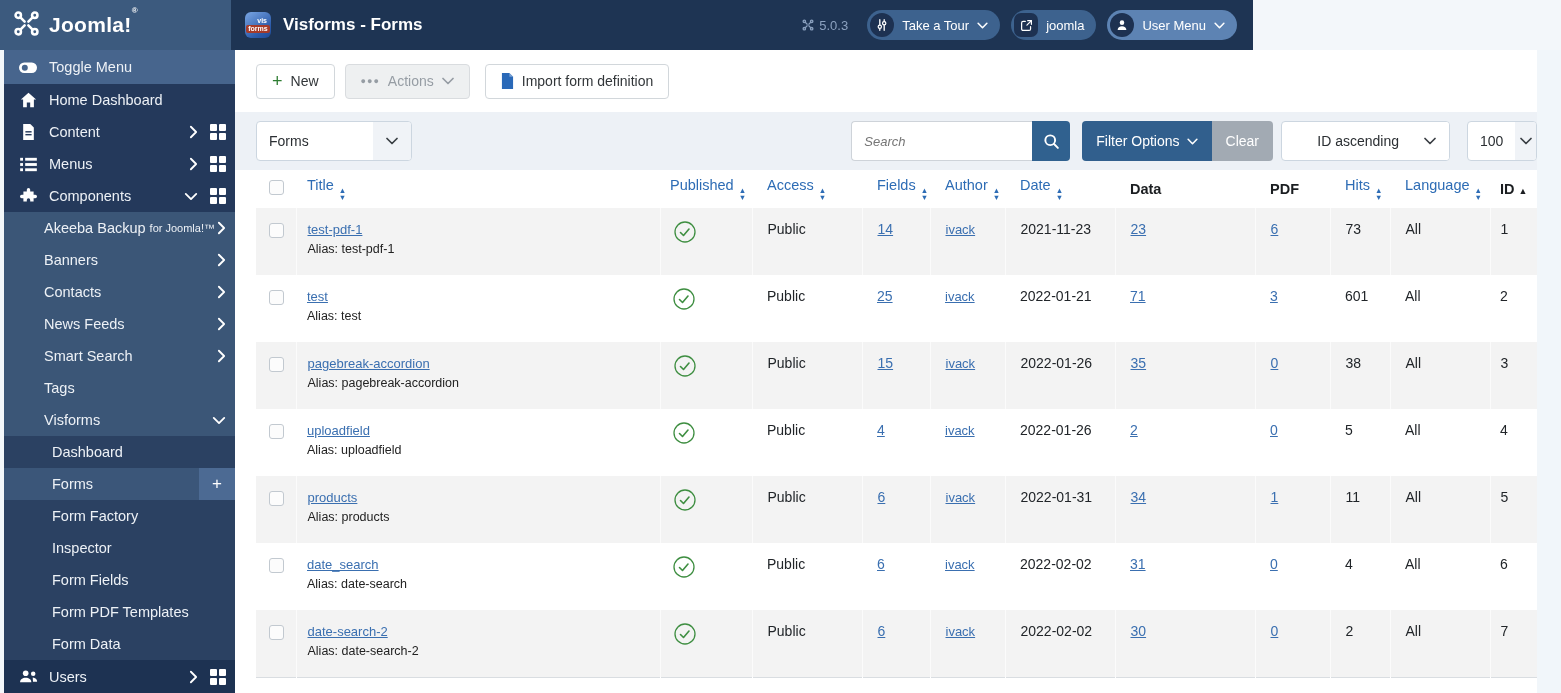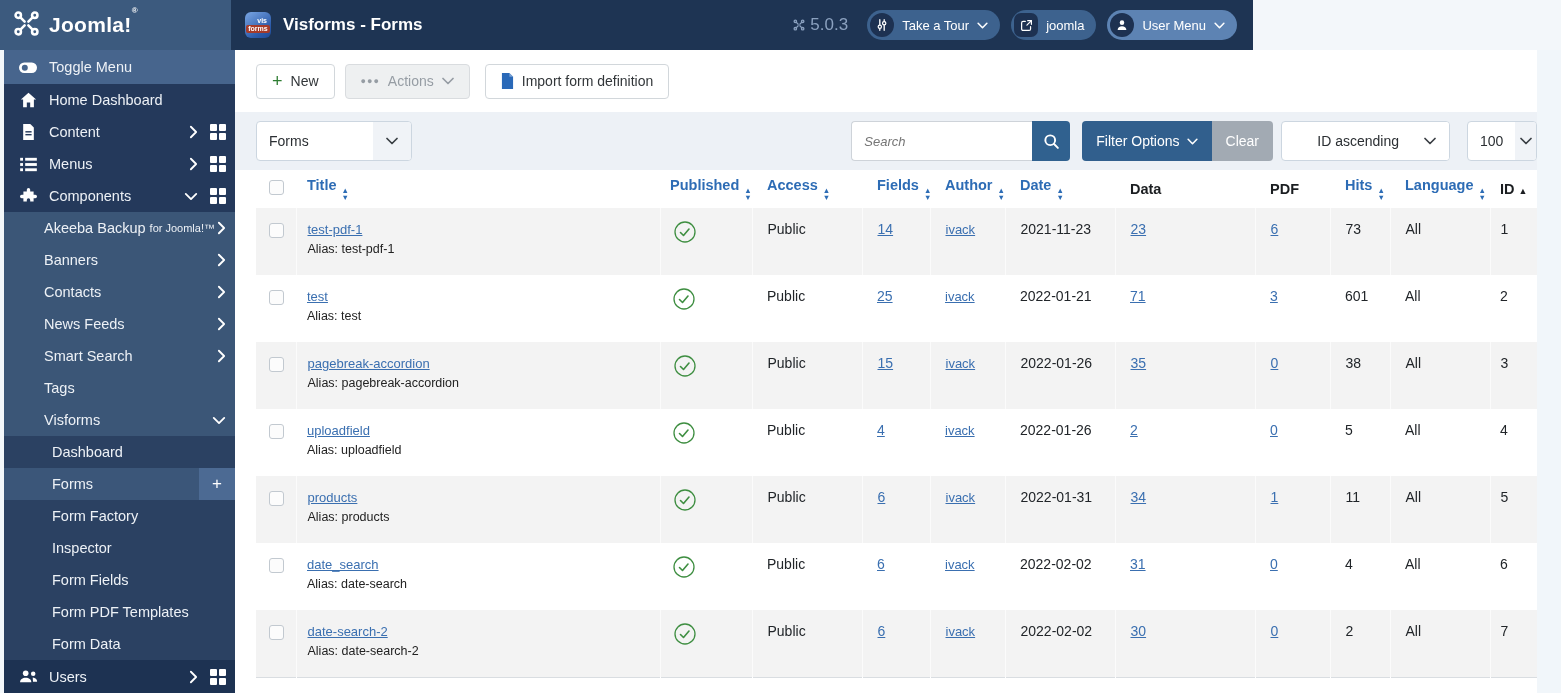--- a/index.html
+++ b/index.html
@@ -16,21 +16,21 @@
   .topbar-main { flex:1; display:flex; align-items:center; padding:0 16px 0 14px; }
   .app-icon { width:26px; height:26px; border-radius:6px;
     background:linear-gradient(145deg,#7aa6e4 0%,#2d5cab 70%,#1d4a96 100%);
     color:#fff; font-size:7px; line-height:8px; font-weight:700;
     display:flex; flex-direction:column; align-items:center; justify-content:center;
     overflow:hidden; flex:none; }
   .app-icon .l1 { align-self:flex-end; padding-right:4px; }
   .app-icon .l2 { background:#a63b2a; border-radius:2px; padding:0 2px; }
   .page-title { color:#fff; font-size:17px; font-weight:600; margin-left:12px; }
   .topbar-right { margin-left:auto; display:flex; align-items:center; gap:11px; }
-  .version { display:flex; align-items:center; gap:5px; color:#8ba1bf; font-size:17px; margin-right:8px; }
+  .version { display:flex; align-items:center; gap:5px; color:#8ba1bf; font-size:13px; margin-right:8px; }
   .pill { height:30px; border-radius:15px; background:#3d628e; display:flex; align-items:center;
     padding:0 12px 0 3px; gap:8px; color:#fff; font-size:13px; cursor:pointer; }
   .pill.user { background:#5d83b3; }
   .pill .bubble { width:24px; height:24px; border-radius:50%; background:#1d3151;
     display:flex; align-items:center; justify-content:center; flex:none; }
   .pill .bubble.sq { border-radius:7px; }
 
   
   .sidebar { position:absolute; top:50px; left:4px; width:231px; height:643px;
     background:#24395b; color:#edf1f6; font-size:14.5px; z-index:20;
@@ -76,21 +76,21 @@
     display:flex; align-items:center; justify-content:center; cursor:pointer; }
   .fo-group { display:flex; margin-left:12px; }
   .btn-fo { height:40px; background:#315f8d; color:#fff; border:none; border-radius:4px 0 0 4px;
     padding:0 14px; font-size:14px; display:flex; align-items:center; gap:7px; cursor:pointer; }
   .btn-clear { height:40px; background:#a2aab3; color:#fff; border:none; border-radius:0 4px 4px 0;
     padding:0 14px; font-size:14px; cursor:pointer; }
 
   
   table.grid { border-collapse:collapse; table-layout:fixed; width:1281px; margin-left:25px; font-size:14px; }
   .grid th { height:38px; vertical-align:middle; text-align:left; font-size:14.5px; white-space:nowrap; }
-  .grid .th-sort { color:#2d6cb5; font-weight:700; cursor:pointer; }
+  .grid .th-sort { color:#2d6cb5; font-weight:400; cursor:pointer; }
   .grid .th-plain { color:#1b1e21; font-weight:700; }
   .grid td { height:67px; vertical-align:top; padding-top:13px; color:#212529; }
   .grid tbody tr:nth-child(odd) { background:#f3f3f3; }
   .grid tbody tr:nth-child(odd) td + td { border-left:1px solid rgba(255,255,255,.65); }
   .grid tbody tr:last-child { border-bottom:1px solid #d9dde1; }
   .pad { padding-left:15px; }
   .pad-t { padding-left:11px; }
   .pad-id { padding-left:10px; }
   .pad-cb { padding-left:13px; }
   a.lnk { color:#3a6fb0; text-decoration:underline; cursor:pointer; }

